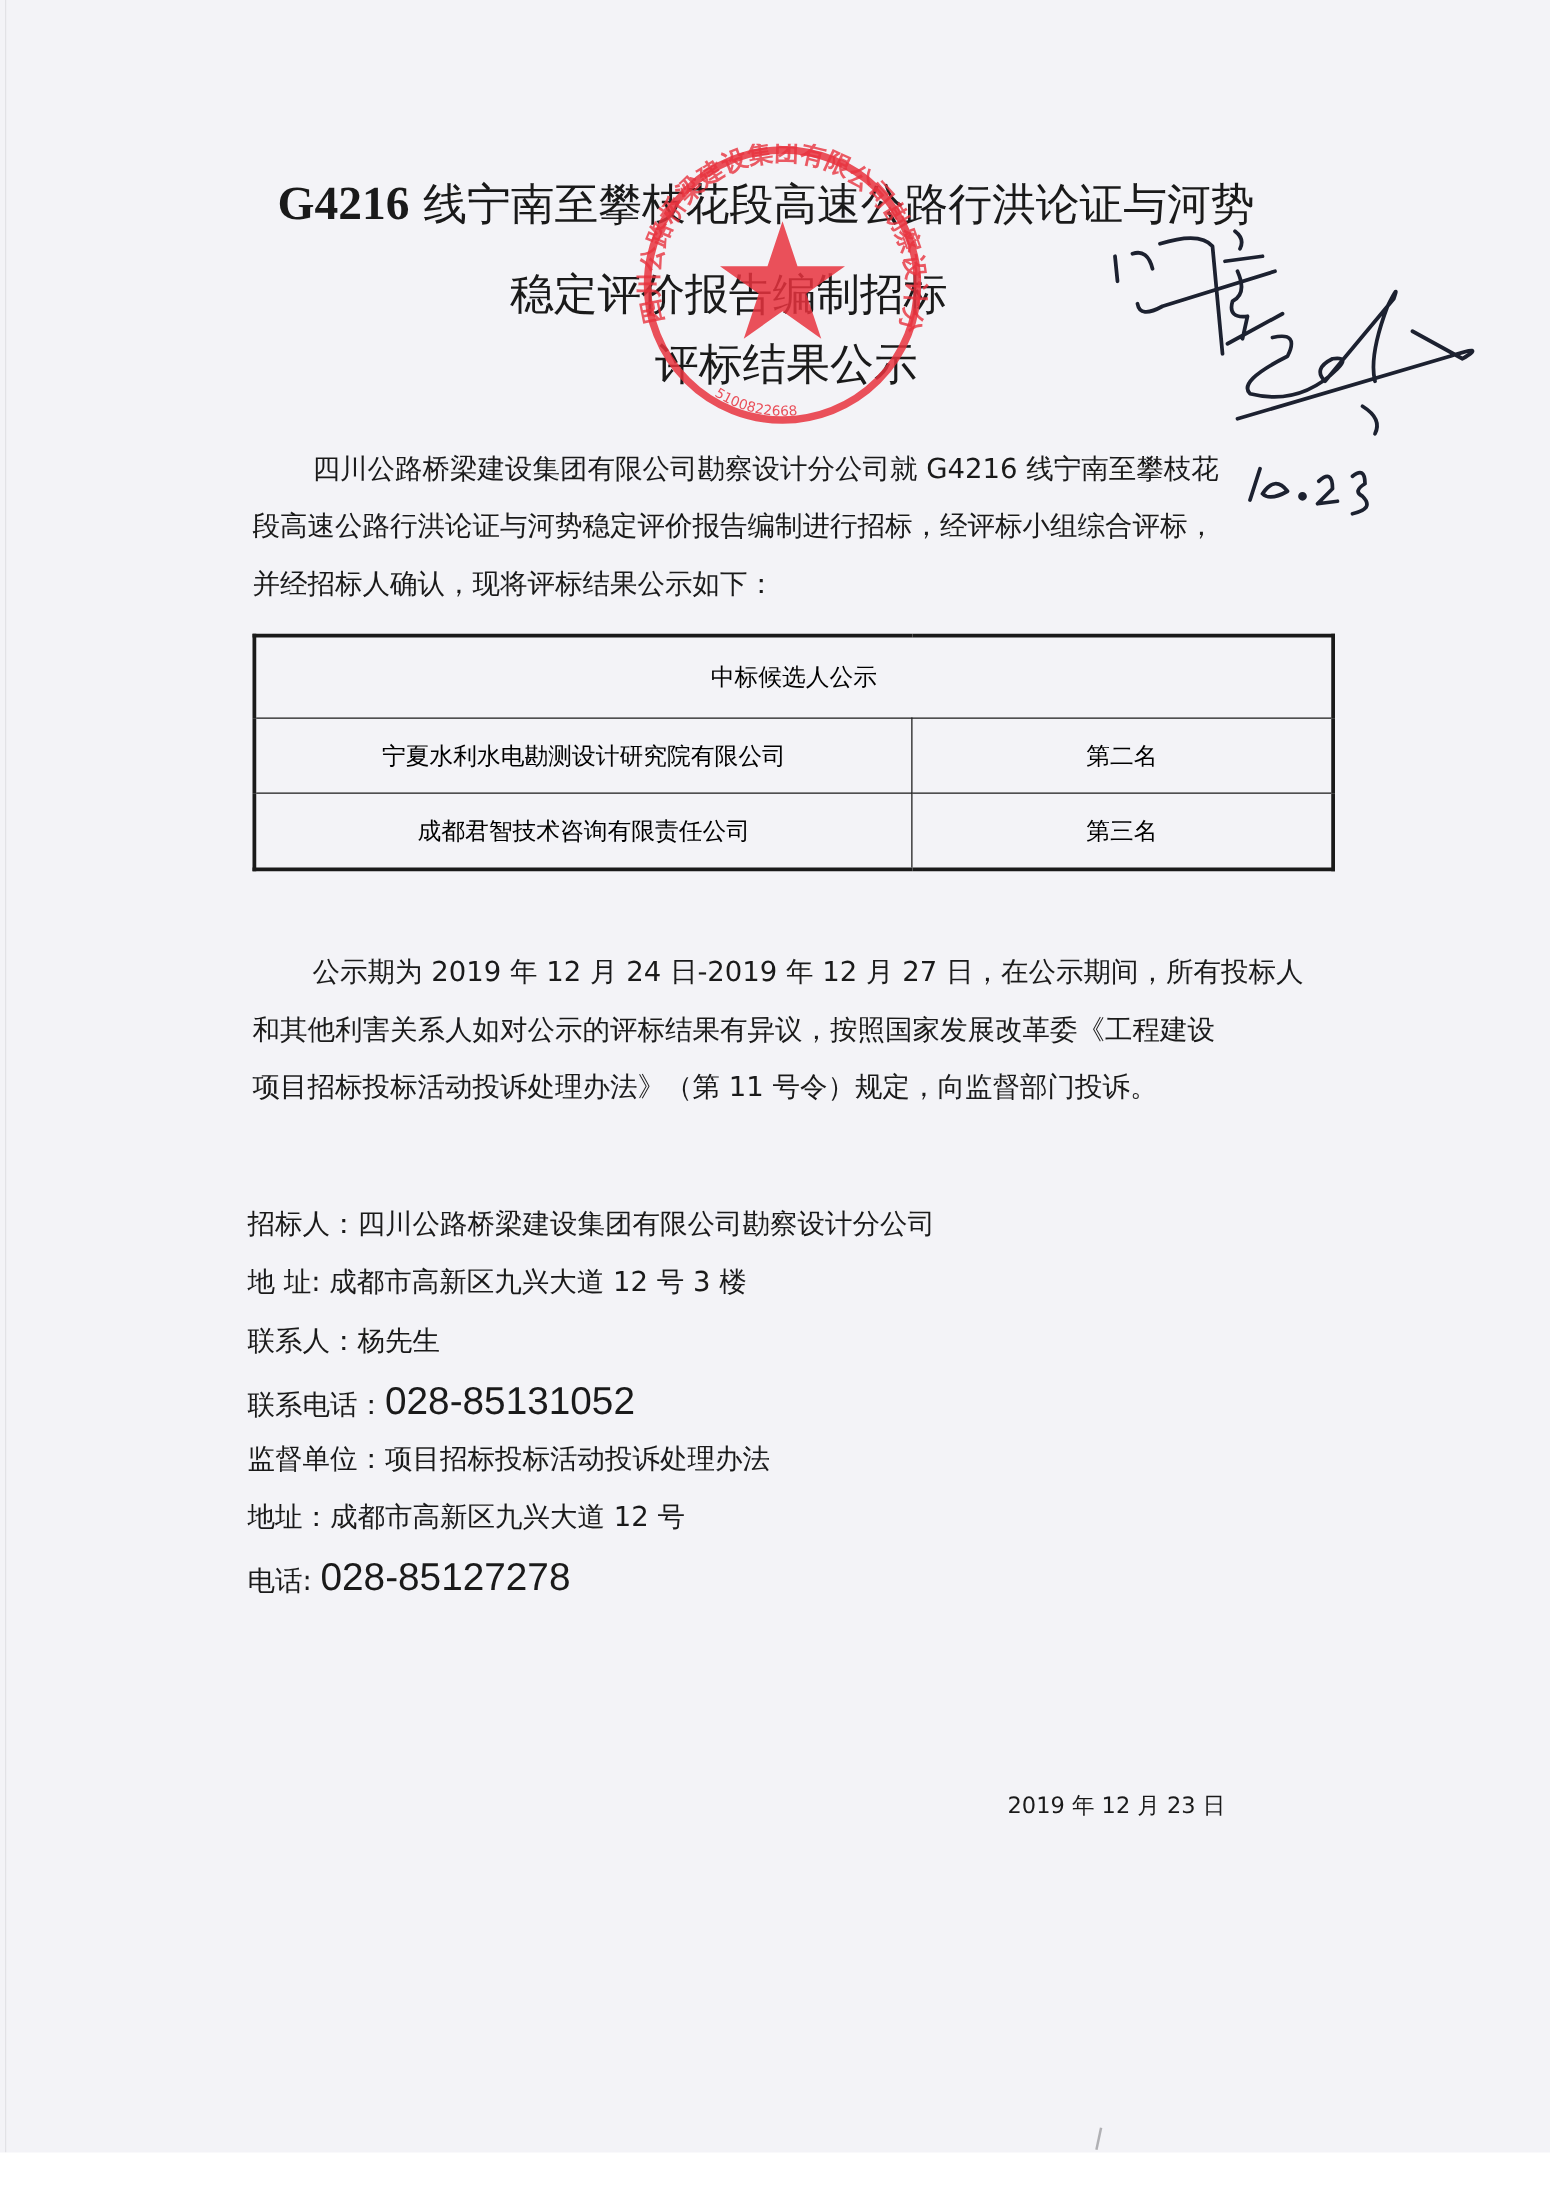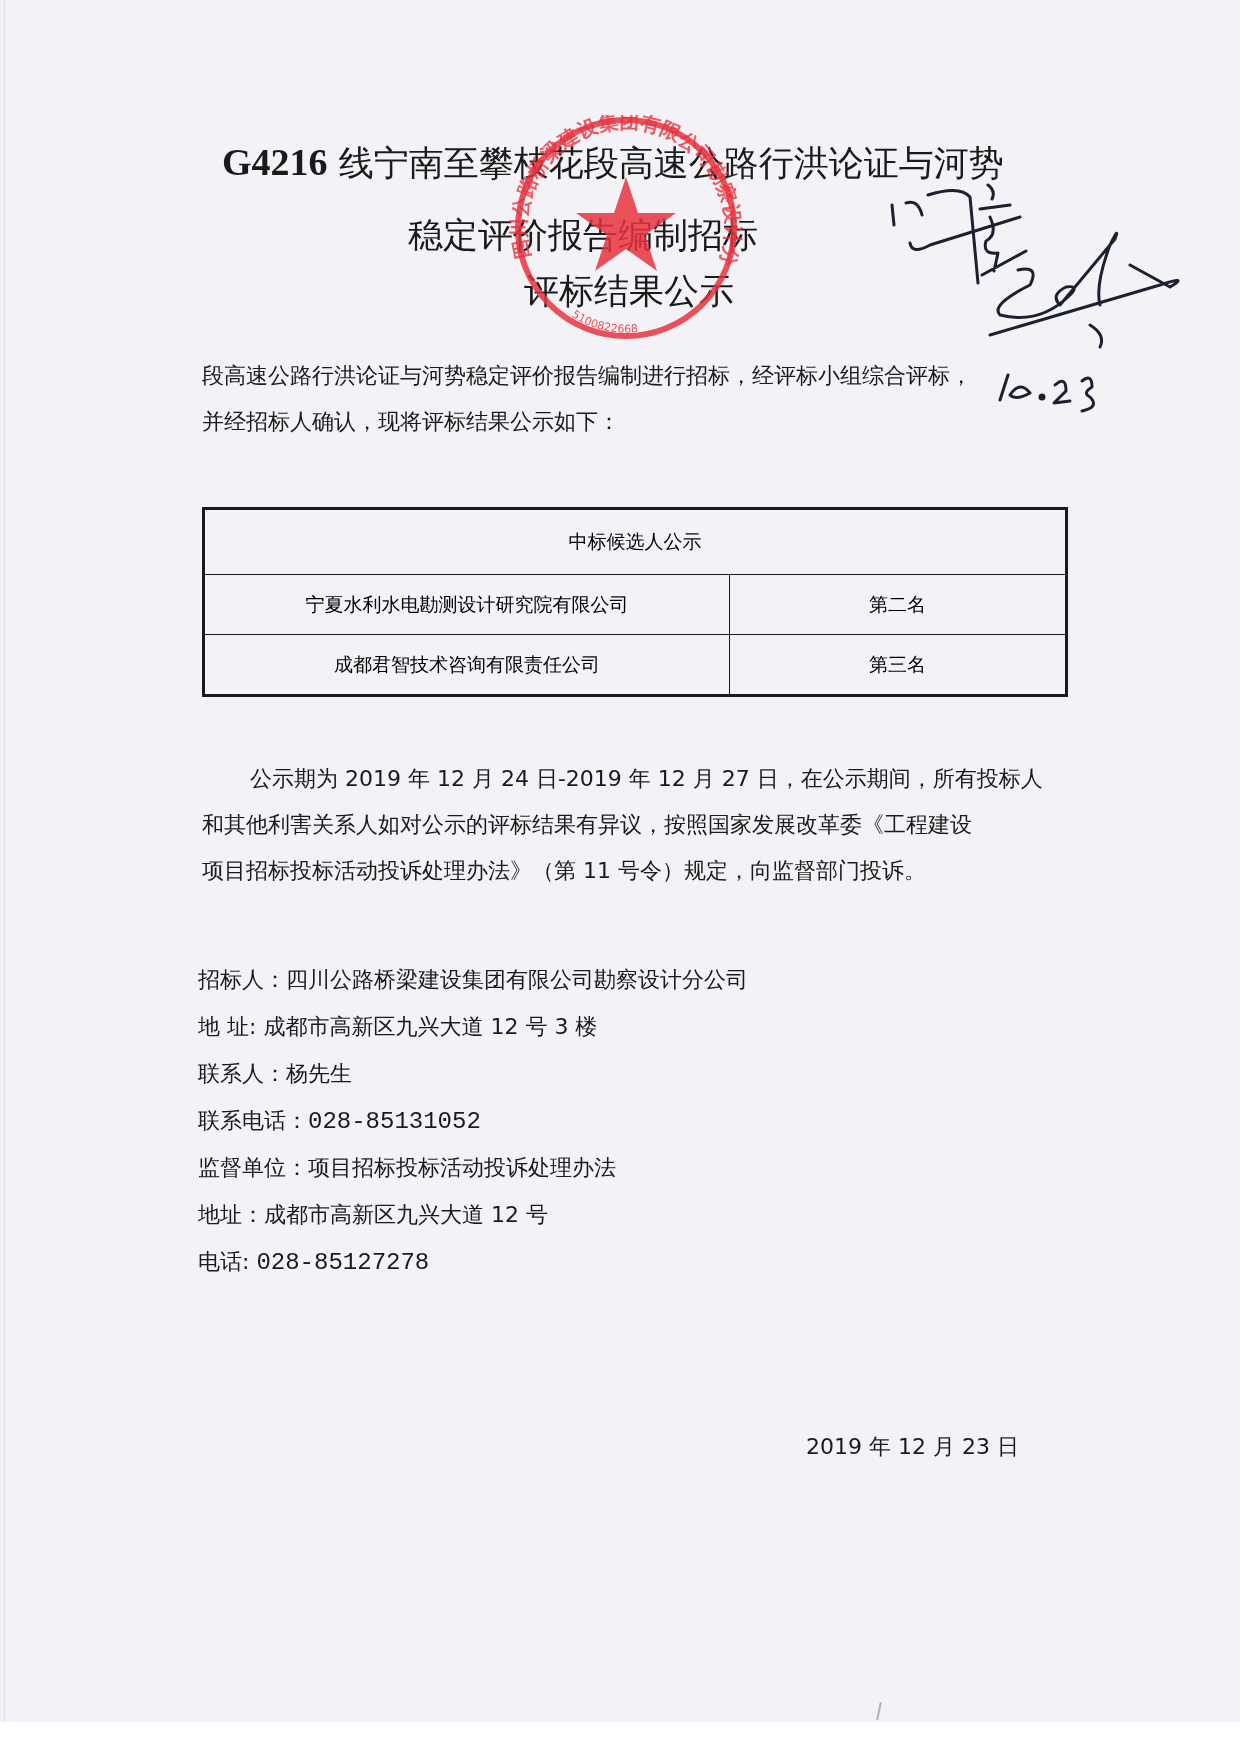--- a/index.html
+++ b/index.html
@@ -28,23 +28,23 @@
     table.results td { border: 1.5px solid #1a1a1a; text-align: center; color: #000000; }
     table.results tr.header td { height: 62px; border-top: 3px solid #1a1a1a; }
     table.results tr.row td { height: 57px; }
     table.results tr.row:last-child td { border-bottom: 3px solid #1a1a1a; }
     table.results td.left-col { width: 522px; border-left: 3px solid #1a1a1a; }
     table.results td.right-col { border-right: 3px solid #1a1a1a; }
     table.results tr.header td { border-left: 3px solid #1a1a1a; border-right: 3px solid #1a1a1a; }
 
     .contacts { position: absolute; left: 198px; top: 956px; font-size: 22px; font-family: "DejaVu Sans", "Liberation Sans", sans-serif; }
     .contact-line { height: 47px; line-height: 47px; white-space: nowrap; }
-    .contact-line .num { font-family: Liberation Mono, monospace; font-size: 24px; }
+    .contact-line .num { font-family: Liberation Sans, sans-serif; font-size: 31px; }
 
-    .date { position: absolute; left: 806px; top: 1432px; font-size: 22px; font-family: "DejaVu Sans", "Liberation Sans", sans-serif; }
+    .date { position: absolute; left: 806px; top: 1432px; font-size: 18px; font-family: "DejaVu Sans", "Liberation Sans", sans-serif; }
 
     .seal { position: absolute; left: 497px; top: 115px; width: 258px; height: 226px; }
     .signature { position: absolute; left: 870px; top: 175px; width: 330px; height: 270px; }
     .scan-mark { position: absolute; left: 878px; top: 1702px; width: 2px; height: 18px; background: #b0b0b4; transform: rotate(12deg); }
   </style>
 </head>
 <body>
 
 <div class="left-edge"></div>
 <div class="page-bottom-strip"></div>
@@ -77,20 +77,21 @@
   <path d="M148 95 Q170 90 160 110 Q120 130 130 140 Q170 150 200 120 Q210 110 196 112 Q180 120 190 130 L245 64 Q250 50 240 70 Q225 110 230 130"></path>
   <path d="M120 160 L290 110 Q320 100 300 112 L260 90"></path>
   <path d="M220 150 Q236 160 230 172"></path>
   <path d="M130 225 L138 200 M140 220 Q150 205 160 218 Q146 226 140 220"></path>
   <circle cx="172" cy="222" r="2" fill="#1c2130"></circle>
   <path d="M185 210 Q196 200 196 216 L184 228 L200 226"></path>
   <path d="M212 206 Q222 198 222 212 Q212 218 220 222 Q230 232 212 236"></path>
 </svg>
 
 <div class="para intro">
+  <div><span class="indent"></span><span>四川公路桥梁建设集团有限公司勘察设计分公司就 G4216 线宁南至攀枝花</span></div>
   <div>段高速公路行洪论证与河势稳定评价报告编制进行招标，经评标小组综合评标，</div>
   <div>并经招标人确认，现将评标结果公示如下：</div>
 </div>
 
 <div class="table-wrap">
   <table class="results">
     <tbody>
         <tr class="header">
       <td colspan="2">中标候选人公示</td>
     </tr>

